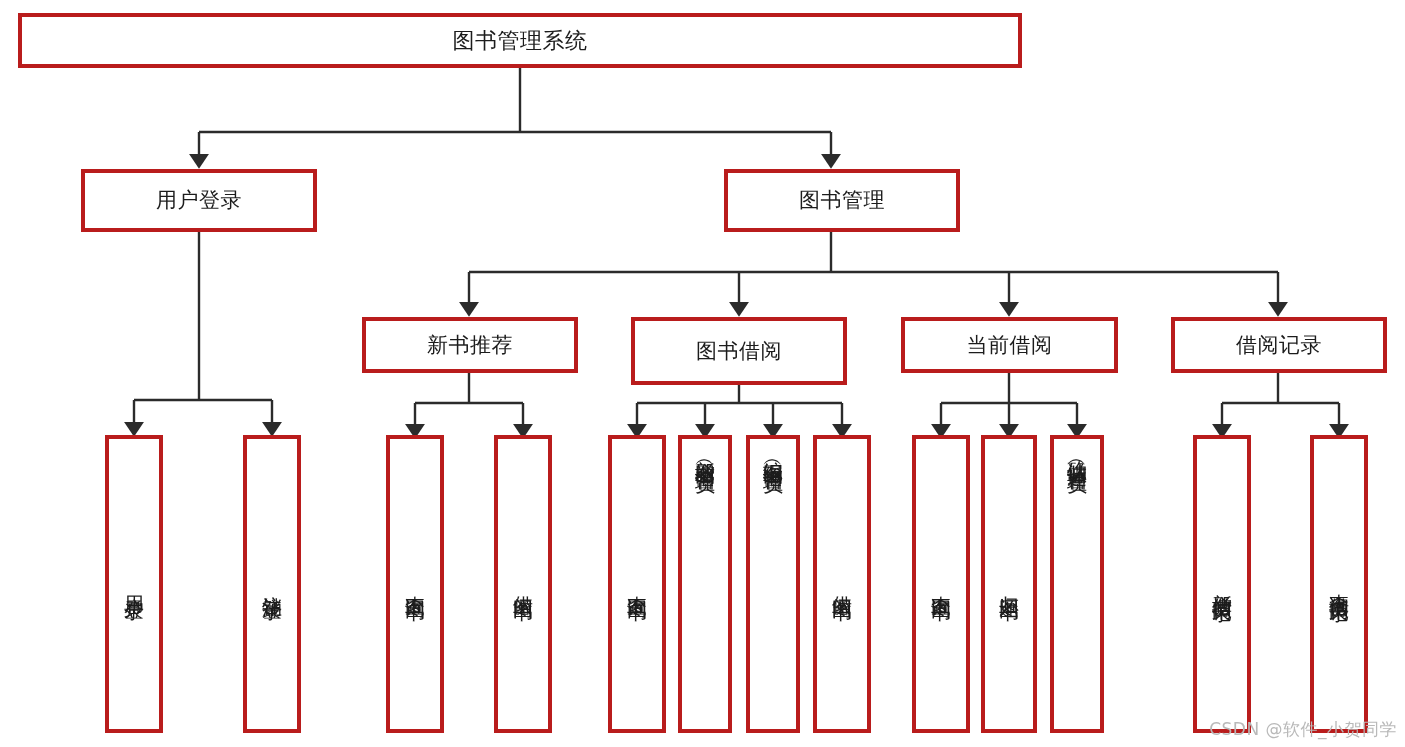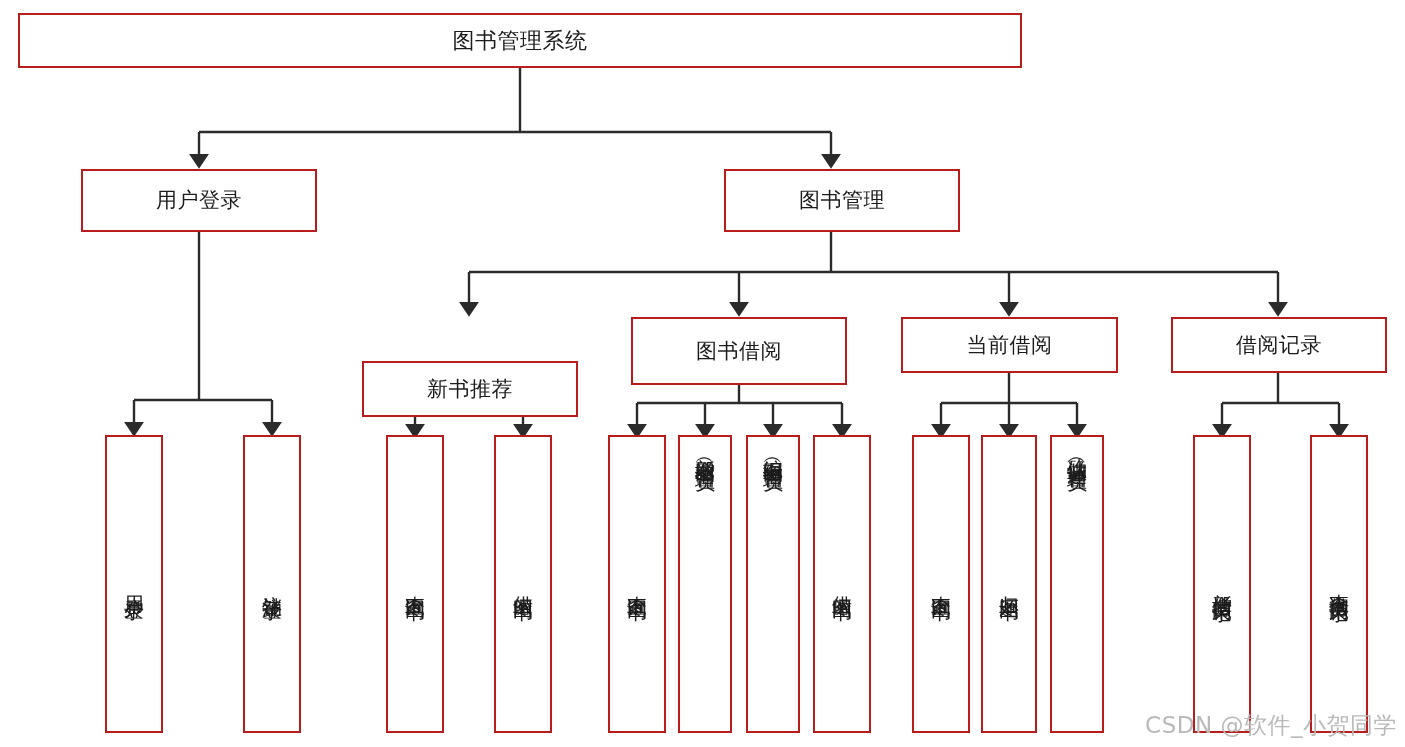--- a/index.html
+++ b/index.html
@@ -24,21 +24,21 @@
     left: 0;
     top: 0;
     width: 1405px;
     height: 747px;
     pointer-events: none;
   }
   .node {
     position: absolute;
     box-sizing: border-box;
     background: #ffffff;
-    border: 2px solid #b91c1c;
+    border: 4px solid #b91c1c;
     display: flex;
     align-items: center;
     justify-content: center;
     z-index: 3;
   }
   .node .node-label {
     display: block;
     text-align: center;
     line-height: 1.18;
     color: #1c1c1c;
@@ -65,21 +65,21 @@
     margin: 0 auto;
   }
   .node.vertical.center-text {
     align-items: center;
     padding-top: 0;
   }
   #watermark {
     position: absolute;
     right: 8px;
     bottom: 6px;
-    font-size: 23px;
+    font-size: 17px;
     color: #b9b9b9;
     letter-spacing: 0.5px;
     z-index: 9;
     white-space: nowrap;
     font-family: "DejaVu Sans", "Liberation Sans", sans-serif;
   }
 </style>
 </head>
 <body>
 
@@ -139,21 +139,21 @@
     <span class="node-label">图书管理系统</span>
   </div>
 
   <div class="node horizontal" style="left:81px; top:169px; width:236px; height:63px;">
     <span class="node-label">用户登录</span>
   </div>
   <div class="node horizontal" style="left:711px; top:169px; width:236px; height:63px;margin-left:13px;">
     <span class="node-label">图书管理</span>
   </div>
 
-  <div class="node horizontal" style="left:362px; top:317px; width:216px; height:56px;margin-top:44px;">
+  <div class="node horizontal" style="left:362px; top:317px; width:216px; height:56px;">
     <span class="node-label">新书推荐</span>
   </div>
   <div class="node horizontal" style="left:631px; top:317px; width:216px; height:68px;justify-content:center;">
     <span class="node-label">图书借阅</span>
   </div>
   <div class="node horizontal" style="left:901px; top:317px; width:217px; height:56px;">
     <span class="node-label">当前借阅</span>
   </div>
   <div class="node horizontal" style="left:1171px; top:317px; width:216px; height:56px;">
     <span class="node-label">借阅记录</span>

